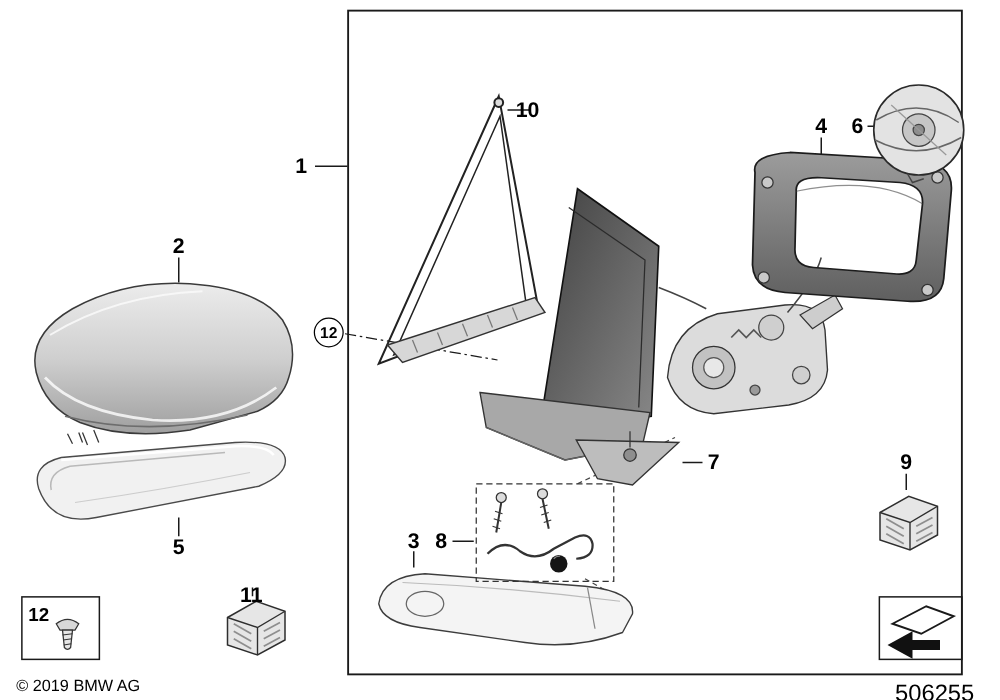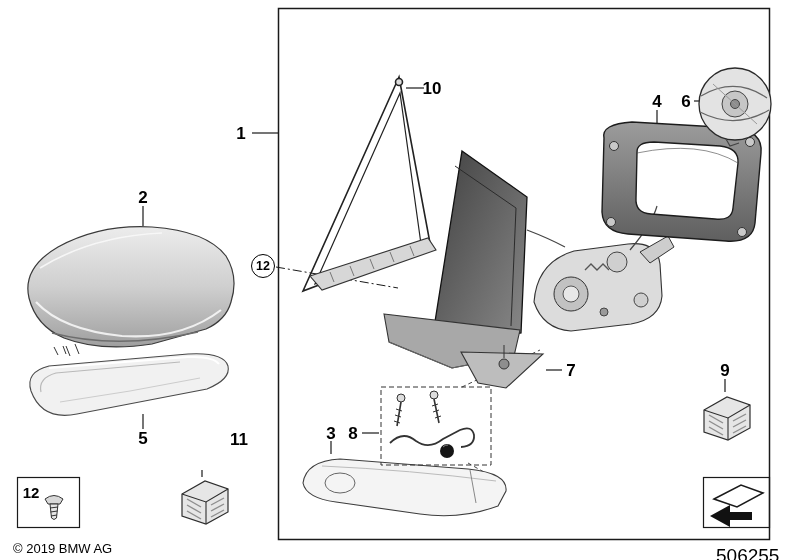--- a/index.html
+++ b/index.html
@@ -241,20 +241,20 @@
 
   <div class="lbl" style="left:241px; top:133px;">1</div>
   <div class="lbl" style="left:143px; top:197px;">2</div>
   <div class="lbl" style="left:331px; top:433px;">3</div>
   <div class="lbl" style="left:657px; top:101px;">4</div>
   <div class="lbl" style="left:143px; top:438px;">5</div>
   <div class="lbl" style="left:686px; top:101px;">6</div>
   <div class="lbl" style="left:571px; top:370px;">7</div>
   <div class="lbl" style="left:353px; top:433px;">8</div>
   <div class="lbl" style="left:725px; top:370px;">9</div>
-  <div class="lbl" style="left:432px; top:88px;">10</div>
-  <div class="lbl" style="left:201px; top:439px;margin-left:38px;">11</div>
+  <div class="lbl" style="left:422px; top:88px;">10</div>
+  <div class="lbl" style="left:201px; top:476px;">11</div>
   <div class="circ" style="left:263px; top:266px;">12</div>
   <div class="lbl small" style="left:31px; top:492px;">12</div>
 
   <div class="copyright">© 2019 BMW AG</div>
   <div class="partnum">506255</div>
 </div>
 
 </body></html>

